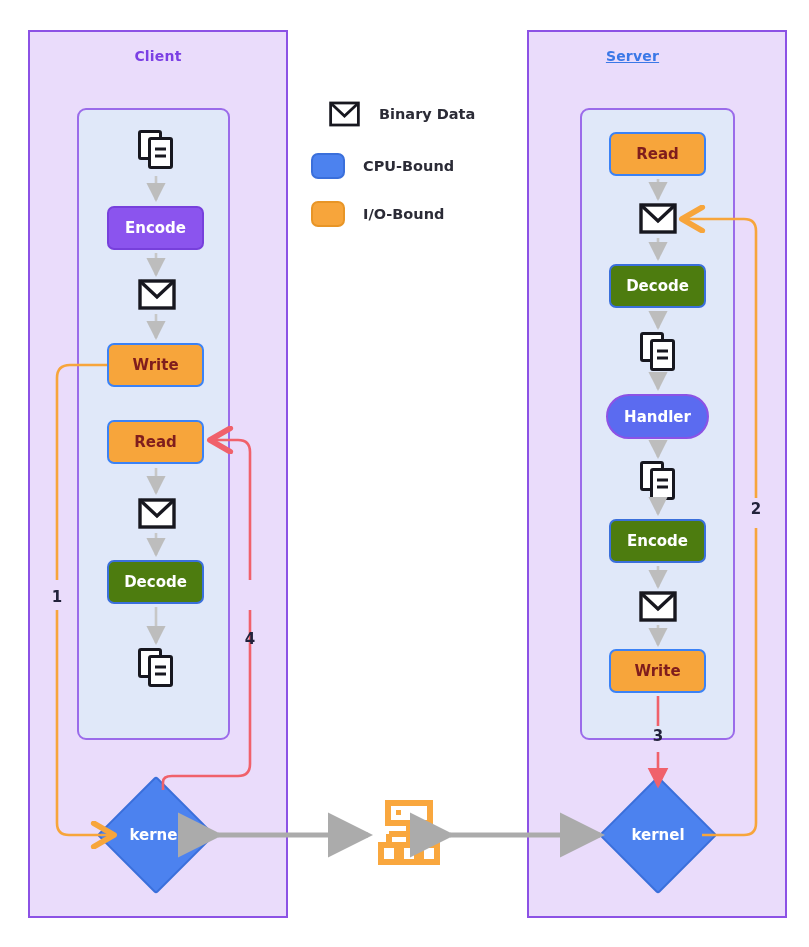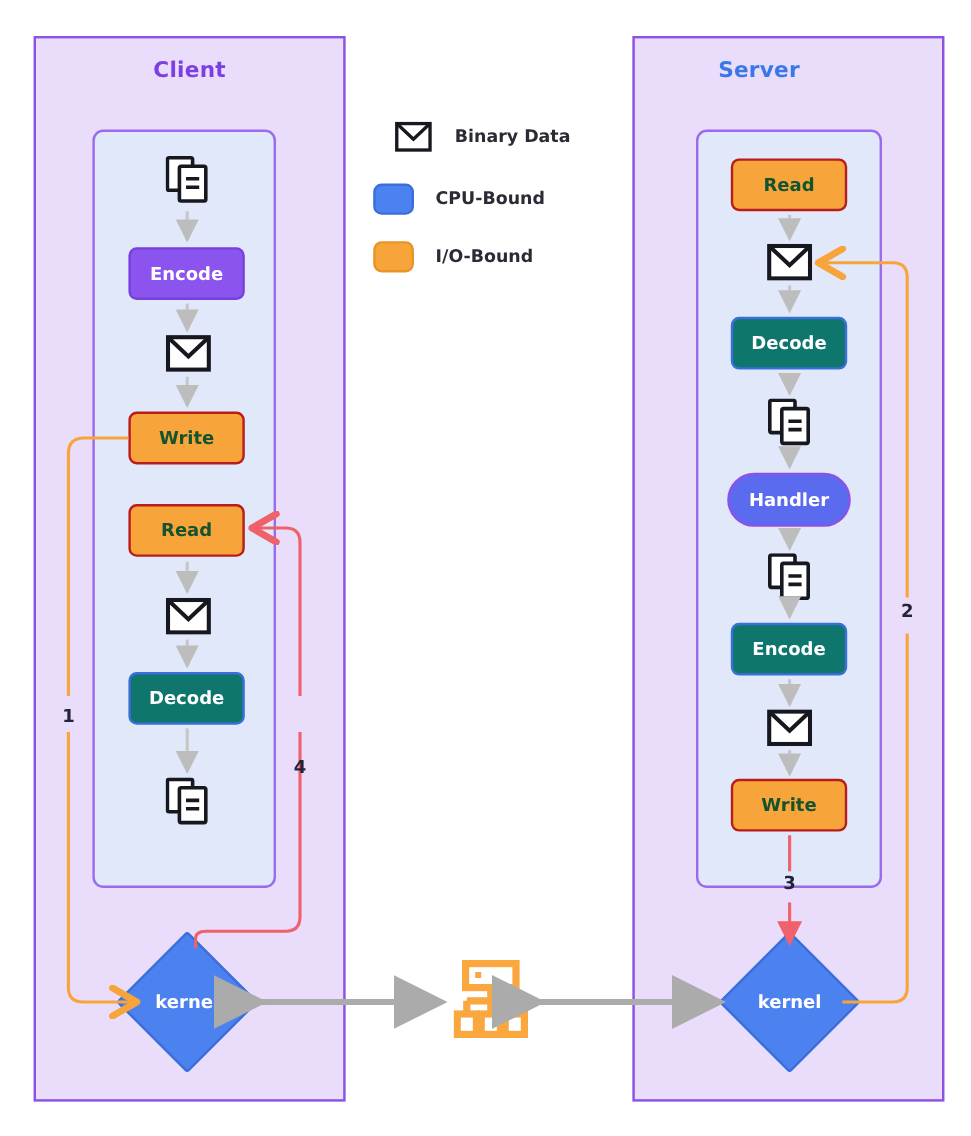--- a/index.html
+++ b/index.html
@@ -1,32 +1,32 @@
 <!DOCTYPE html>
 <html><head>
 <meta charset="utf-8">
 <style>
   html,body{margin:0;padding:0;background:#ffffff;}
   body{width:809px;height:947px;font-family:"DejaVu Sans",sans-serif;overflow:hidden;}
   #stage{position:relative;width:809px;height:947px;background:#ffffff;}
 
   
   .lane{position:absolute;background:#EADCFB;border:2px solid #8C52E5;box-sizing:border-box;}
-  .lane-title{position:absolute;width:100%;text-align:center;font-size:18px;font-weight:bold;letter-spacing:.2px;}
+  .lane-title{position:absolute;width:100%;text-align:center;font-size:14px;font-weight:bold;letter-spacing:.2px;}
   .lane-title.client{color:#7B3FE4;}
   .lane-title.server{color:#3B78E7;}
 
   
   .panel{position:absolute;background:#E0E8F9;border:2px solid #9B6BEA;border-radius:9px;box-sizing:border-box;}
 
   
   .node{position:absolute;box-sizing:border-box;display:flex;align-items:center;justify-content:center;
         font-size:15px;font-weight:bold;border-radius:7px;}
-  .node.cpu{background:#0f766e;border:2px solid #3A6FDB;color:#ffffff;}
-  .node.io{background:#F7A53B;border:2px solid #b91c1c;color:#14532d;align-items:center;}
+  .node.cpu{background:#4d7c0f;border:2px solid #3A6FDB;color:#ffffff;}
+  .node.io{background:#F7A53B;border:2px solid #3b82f6;color:#7f1d1d;align-items:center;}
   .node.encode-purple{background:#8B54EE;border:2px solid #7740DC;color:#ffffff;}
   .node.pill{background:#5B6BF0;border:2px solid #8C52E5;border-radius:40px;color:#ffffff;text-align:center;}
 
   
   .diamond{position:absolute;}
   .diamond .shape{position:absolute;inset:0;background:#4C82EF;border:2px solid #3A6FDB;
         transform:rotate(45deg);border-radius:3px;box-sizing:border-box;}
   .diamond .lbl{position:absolute;inset:0;display:flex;align-items:center;justify-content:center;
         color:#ffffff;font-size:15px;font-weight:bold;}
 
@@ -129,21 +129,21 @@
       <span class="legend-label" style="margin-left:18px;">I/O-Bound</span>
     </div>
 
     <div class="legend-row" style="left:-1px;top:113px;">
       <span class="legend-swatch cpu"></span>
       <span class="legend-label" style="margin-left:18px;">CPU-Bound</span>
     </div>
   </div>
 
   <div class="lane" style="left:527px;top:30px;width:260px;height:888px;"></div>
-  <div class="lane-title server" style="left:527px;top:48px;width:211px;">Server</div>
+  <div class="lane-title server" style="left:527px;top:48px;width:211px;text-decoration:underline;">Server</div>
 
   <div class="panel" style="left:580px;top:108px;width:155px;height:632px;"></div>
 
   <div class="node io" style="left:609px;top:132px;width:97px;height:44px;">
     <span>Read</span>
   </div>
 
   <div class="icon" style="left:639px;top:203px;">
     <svg width="38" height="31" viewBox="0 0 38 31">
       <rect x="2" y="2" width="34" height="27" fill="#ffffff" stroke="#17171f" stroke-width="3.4"></rect>

